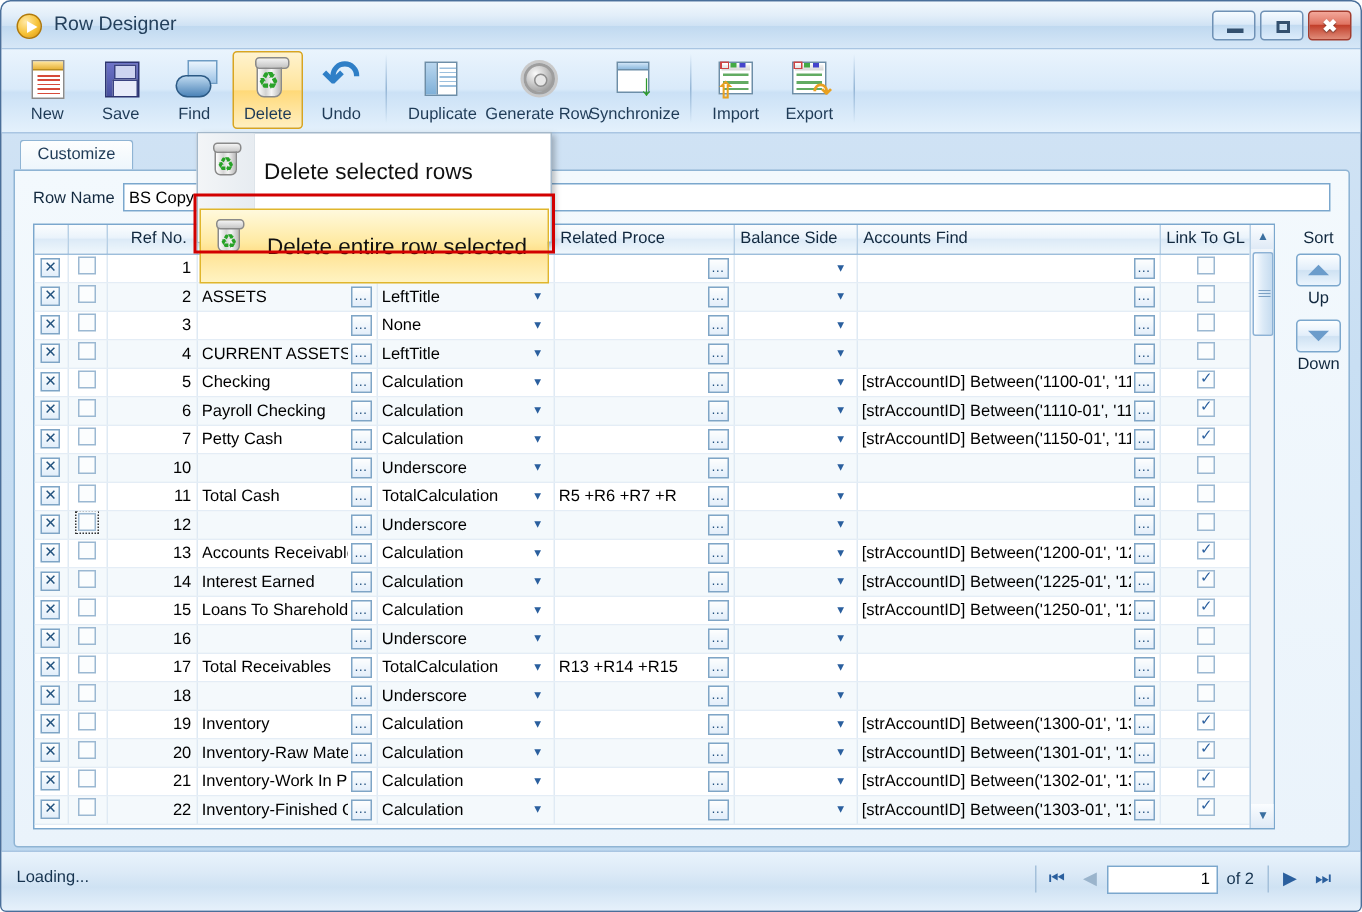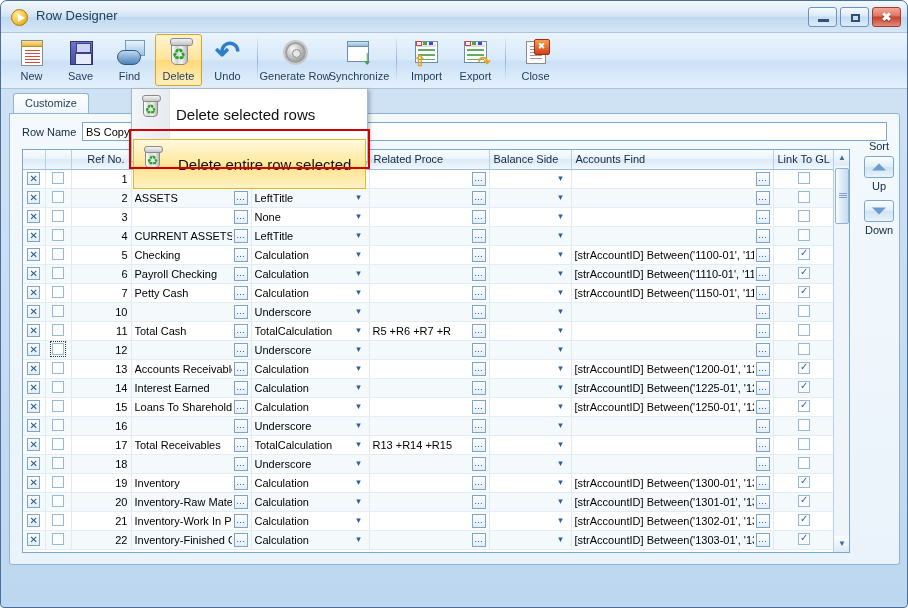--- a/index.html
+++ b/index.html
@@ -284,21 +284,21 @@
     position: absolute; left: 1px; top: 18px; width: 14px; height: 56px;
     background: linear-gradient(to right,#fbfdff,#dceaf7 50%,#c6dcf0);
     border: 1px solid #8db2d5; border-radius: 2px; cursor: pointer;
   }
   .vs-thumb::after {
     content:""; position:absolute; left:3px; top:24px; width:8px; height:6px;
     background: repeating-linear-gradient(to bottom,#7ba0c4 0 1px, transparent 1px 2px);
   }
 
   
-  .sortpanel { position: absolute; left: 848px; top: 26px; width: 42px; }
+  .sortpanel { position: absolute; left: 848px; top: 39px; width: 42px; }
   .sort-title { text-align: center; font-size: 11px; color: #11283e; margin-bottom: 4px; }
   .sort-btn {
     width: 30px; height: 22px; margin: 0 auto;
     border: 1px solid #7ba7cd; border-radius: 3px;
     background: linear-gradient(to bottom,#fcfeff,#e2eefa 48%,#cfe2f3 52%,#eaf4fd);
     position: relative; cursor: pointer;
   }
   .sort-btn .tri {
     position: absolute; left: 50%; top: 50%; transform: translate(-50%,-50%);
     width: 0; height: 0;
@@ -415,20 +415,26 @@
       </div>
       <div class="tbtn">
         <div class="ticon ic-undo"></div>
         <div class="tlabel">Undo</div>
       </div>
     </div>
     <div class="tsep"></div>
     <div class="tgroup">
       <div class="tbtn wide">
         <div class="ticon">
+            <div class="ic-dup"></div>
+          </div>
+        <div class="tlabel">Duplicate</div>
+      </div>
+      <div class="tbtn wide">
+        <div class="ticon">
             <div class="ic-gear"></div>
           </div>
         <div class="tlabel">Generate Row</div>
       </div>
       <div class="tbtn wide">
         <div class="ticon">
             <div class="ic-sync"></div>
           </div>
         <div class="tlabel">Synchronize</div>
       </div>
@@ -446,28 +452,20 @@
       <div class="tbtn">
         <div class="ticon">
           <div class="ic-grid"></div>
             <div class="ic-dots"></div>
             <div class="badge-dn">↷</div>
         </div>
         <div class="tlabel">Export</div>
       </div>
     </div>
     <div class="tsep"></div>
-    <div class="tgroup">
-      <div class="tbtn">
-        <div class="ticon">
-            <div class="ic-close"></div>
-          </div>
-        <div class="tlabel">Close</div>
-      </div>
-    </div>
   </div>
 
   <div class="content">
     <div class="tabstrip">
       <div class="tab">Customize</div>
     </div>
 
     <div class="tabpanel">
 
       <div class="rowname-label">Row Name</div>
@@ -1255,14 +1253,27 @@
     </div>
     <div class="menu-item hl">
       <div class="mi-icon">
           <div class="mi-bin"></div>
         </div>
       <span>Delete entire row selected</span>
     </div>
   </div>
   <div class="menu-redbox"></div>
 
+  <div class="statusbar">
+    <div class="status-text">Loading...</div>
+    <div class="pager">
+      <div class="pg-sep"></div>
+      <div class="pg-btn">⏮</div>
+      <div class="pg-btn dim">◀</div>
+      <input class="pg-input" type="text" value="1" style="">
+      <div class="pg-of">of 2</div>
+      <div class="pg-sep"></div>
+      <div class="pg-btn">▶</div>
+      <div class="pg-btn">⏭</div>
+    </div>
+  </div>
 
 </div>
 
 </body></html>

